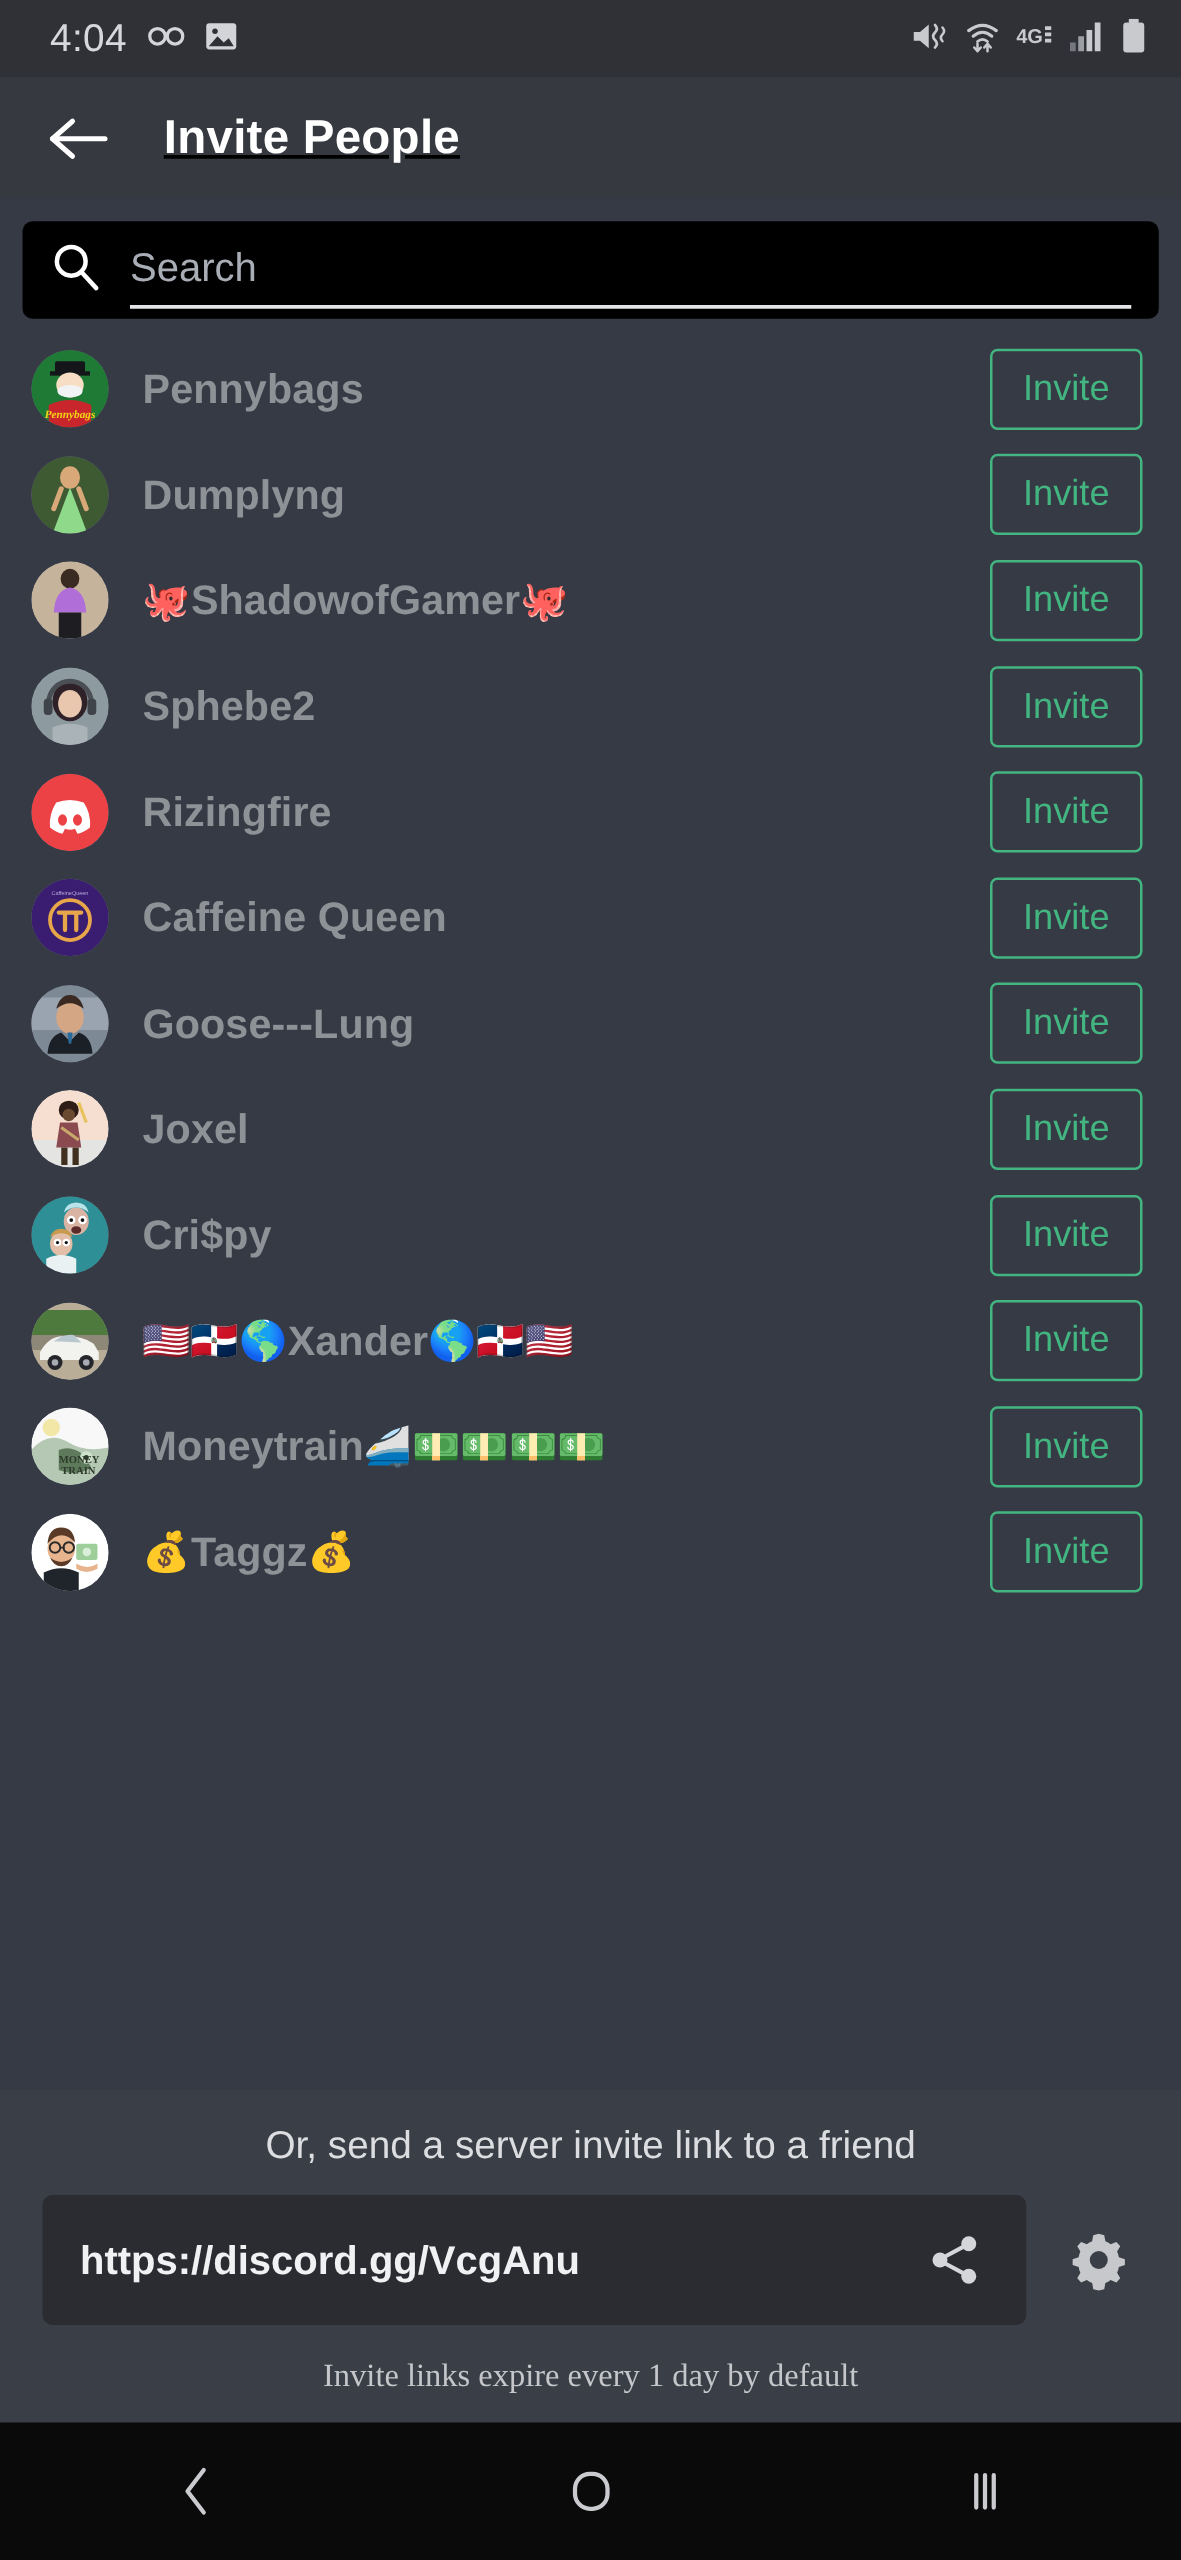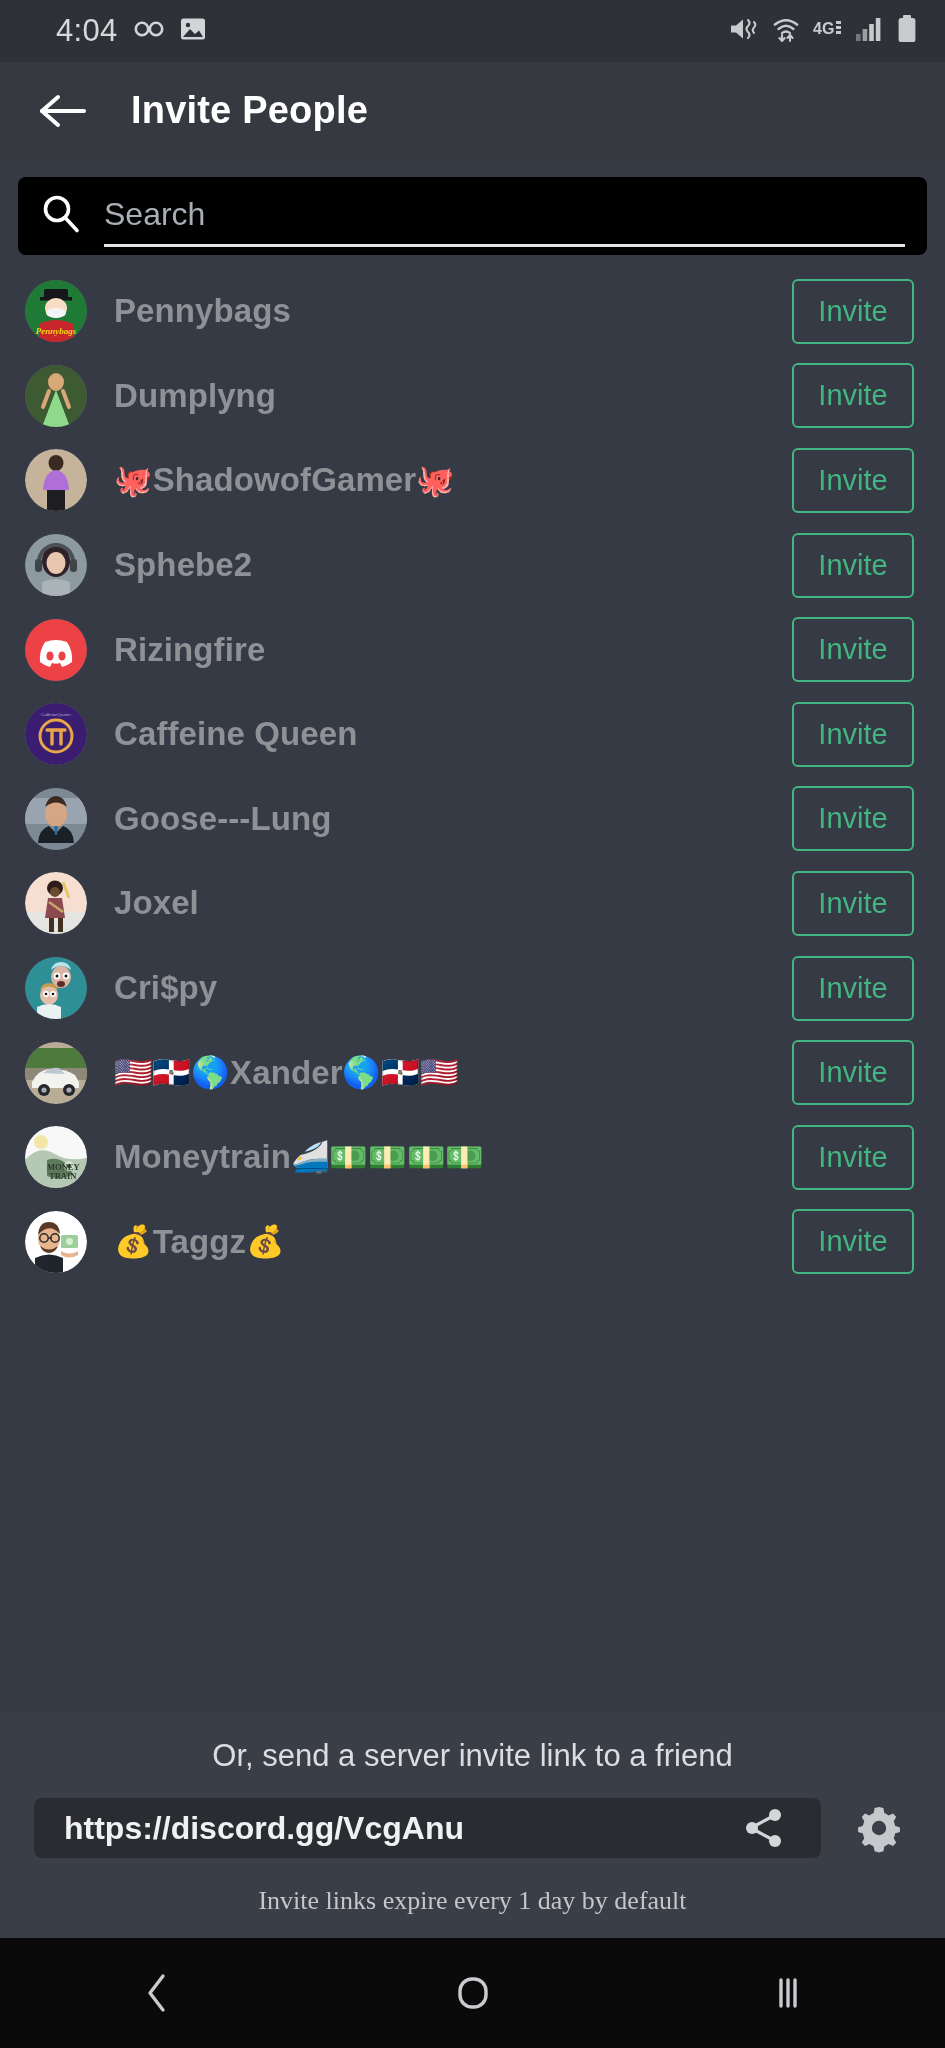--- a/index.html
+++ b/index.html
@@ -28,21 +28,20 @@
     display: flex;
     align-items: center;
     justify-content: space-between;
     padding: 0 28px 0 40px;
     flex: none;
   }
   .status-left {
     display: flex;
     align-items: center;
     gap: 16px;
-    margin-left: 16px;
   }
   .status-clock {
     color: #d6d8db;
     font-size: 31px;
     letter-spacing: 0.3px;
     font-family: "Liberation Sans", sans-serif;
   }
   .status-right {
     display: flex;
     align-items: center;
@@ -52,20 +51,21 @@
   .sicon { display: block; }
 
   
   .appbar {
     height: 97px;
     background: #36393F;
     display: flex;
     align-items: center;
     padding-left: 30px;
     flex: none;
+    text-decoration: underline;
   }
   .back-btn {
     width: 66px; height: 66px;
     display: flex; align-items: center; justify-content: center;
     cursor: pointer;
   }
   .appbar-title {
     color: #ffffff;
     font-size: 38px;
     font-weight: bold;
@@ -173,21 +173,21 @@
     display: flex;
     align-items: center;
     justify-content: center;
     gap: 26px;
     padding: 0 34px;
   }
   .link-field {
     flex: 1 1 auto;
     background: #2A2C31;
     border-radius: 8px;
-    height: 60px;
+    height: 104px;
     display: flex;
     align-items: center;
     padding: 0 30px;
     gap: 14px;
   }
   .link-url {
     flex: 1 1 auto;
     color: #f0f1f3;
     font-size: 32px;
     font-weight: bold;

